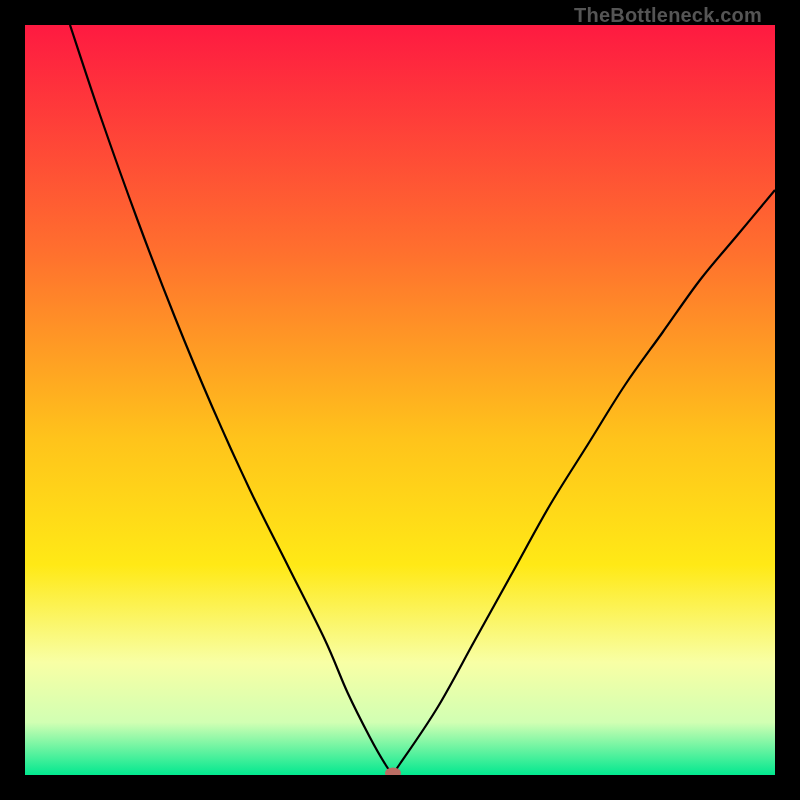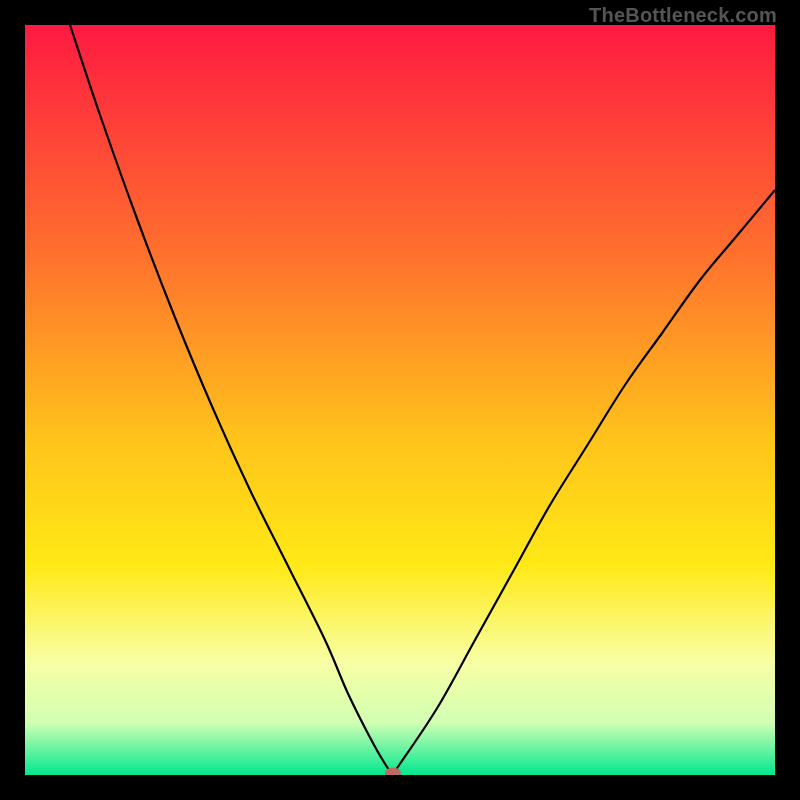--- a/index.html
+++ b/index.html
@@ -27,21 +27,21 @@
   .gradient {
     position: absolute;
     left: 0;
     top: 0;
     width: 100%;
     height: 100%;
   }
   .watermark {
     position: absolute;
     top: 4px;
-    right: 23px;
+    right: 38px;
     font-family: Arial, Helvetica, sans-serif;
     font-size: 20px;
     font-weight: 600;
     color: #555;
     letter-spacing: 0.2px;
     pointer-events: none;
   }
   .curve {
     position: absolute;
     left: 0;

